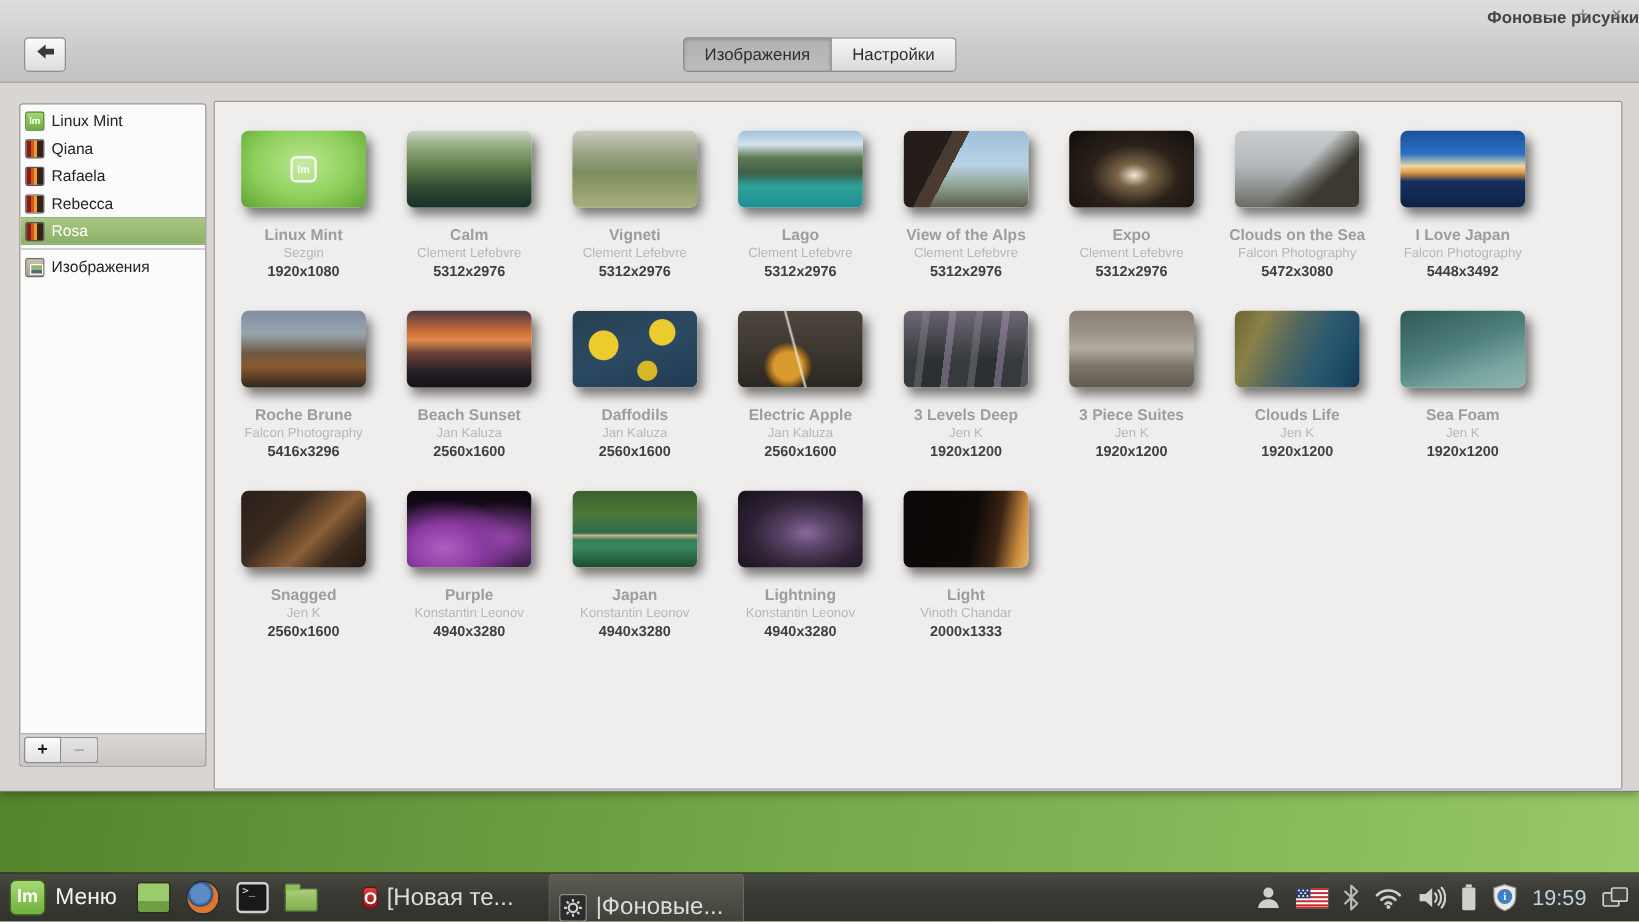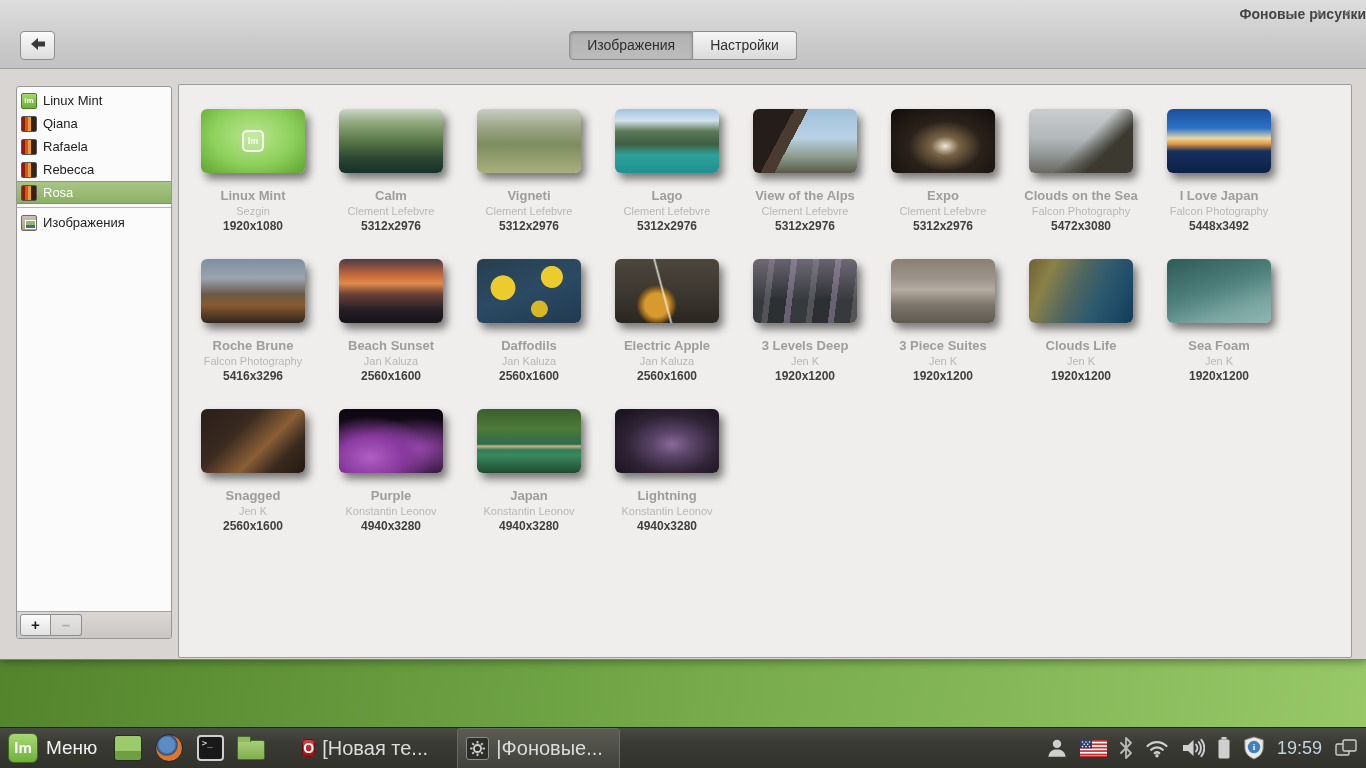--- a/index.html
+++ b/index.html
@@ -94,21 +94,21 @@
   .ic-terminal { width:27px; height:26px; border-radius:4px; background:#191919;
     border:2px solid #cfcfcf; color:#e8e8e8; font-size:9px; line-height:9px;
     padding:2px 0 0 3px; font-family:"DejaVu Sans Mono",monospace; }
   .ic-files { position:relative; width:28px; height:20px; margin-top:4px; border-radius:2px;
     background:linear-gradient(180deg,#a9cf79,#7fae4e); border:1px solid #46682c; }
   .ic-files::before { content:""; position:absolute; left:-1px; top:-5px; width:12px; height:5px;
     background:#8fbb5d; border:1px solid #46682c; border-bottom:none; border-radius:2px 2px 0 0; }
   .task-windows { display:flex; align-items:stretch; height:100%; margin-left:28px; }
   .task-win { width:163px; display:flex; align-items:center; gap:7px; padding:0 8px; }
   .task-win.active { background:linear-gradient(180deg,#5c5c55,#41413b);
-    border-radius:4px 4px 0 0; border:1px solid #6a6a62; border-bottom:none; }
+    border-radius:4px 4px 0 0; border:1px solid #6a6a62; border-bottom:none;align-items:flex-end; }
   .tw-label { color:#dcdcdc; font-size:20px; white-space:nowrap; overflow:hidden; }
   .tw-ic { flex:0 0 auto; }
   .ic-opera { width:23px; height:23px; border-radius:4px;
     background:linear-gradient(180deg,#d84040,#9c1414); border:1px solid #6a0e0e;
     color:#fff; font-weight:bold; font-size:14px; text-align:center; line-height:21px; }
   .ic-settings { width:23px; height:23px; border-radius:3px; background:#2c2c28;
     border:1px solid #8d8d8d; display:flex; align-items:center; justify-content:center; }
   .ic-folder-sm { position:relative; width:24px; height:17px; border-radius:2px;
     background:linear-gradient(180deg,#a9cf79,#7fae4e); border:1px solid #46682c; }
   .ic-folder-sm::before { content:""; position:absolute; left:-1px; top:-4px; width:10px; height:4px;
@@ -295,20 +295,26 @@
     <div class="thumb" style="background: linear-gradient(rgba(0, 0, 0, 0) 55%, rgb(201, 185, 138) 58%, rgba(0, 0, 0, 0) 64%), linear-gradient(rgb(58, 94, 46) 0%, rgb(78, 122, 56) 30%, rgb(46, 107, 78) 55%, rgb(58, 138, 94) 72%, rgb(30, 74, 46) 100%);"></div>
     <div class="wp-name">Japan</div>
     <div class="wp-author">Konstantin Leonov</div>
     <div class="wp-res">4940x3280</div>
   </div>
           <div class="card">
     <div class="thumb" style="background: radial-gradient(at 55% 55%, rgb(138, 106, 154) 0%, rgb(90, 68, 104) 25%, rgb(46, 34, 52) 58%, rgb(22, 16, 28) 100%);"></div>
     <div class="wp-name">Lightning</div>
     <div class="wp-author">Konstantin Leonov</div>
     <div class="wp-res">4940x3280</div>
+  </div>
+          <div class="card">
+    <div class="thumb" style="background: linear-gradient(100deg, rgb(10, 8, 6) 0%, rgb(14, 10, 8) 55%, rgb(58, 36, 20) 74%, rgb(201, 138, 62) 90%, rgb(232, 184, 106) 100%);"></div>
+    <div class="wp-name">Light</div>
+    <div class="wp-author">Vinoth Chandar</div>
+    <div class="wp-res">2000x1333</div>
   </div>
         </div>
     </div>
   </div>
 
   <div class="taskbar">
     <div class="menu-button">
       <div class="menu-logo">lm</div>
       <div class="menu-label">Меню</div>
     </div>

